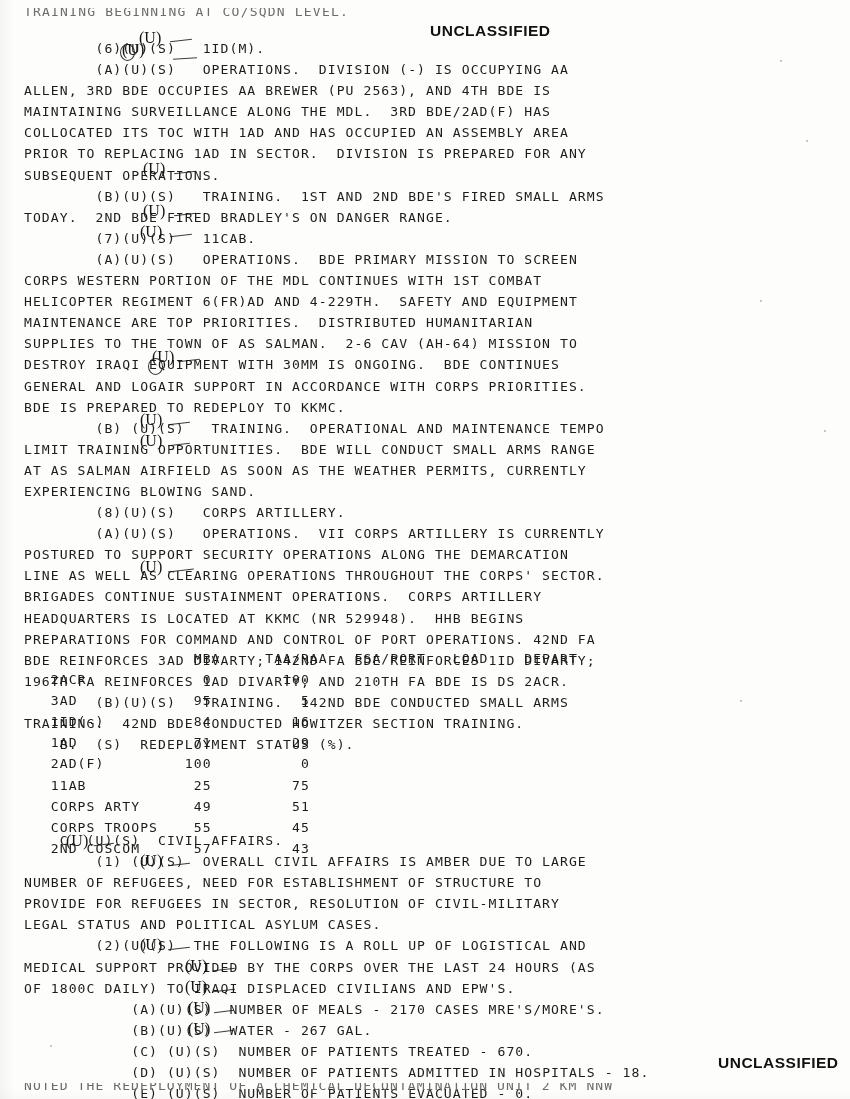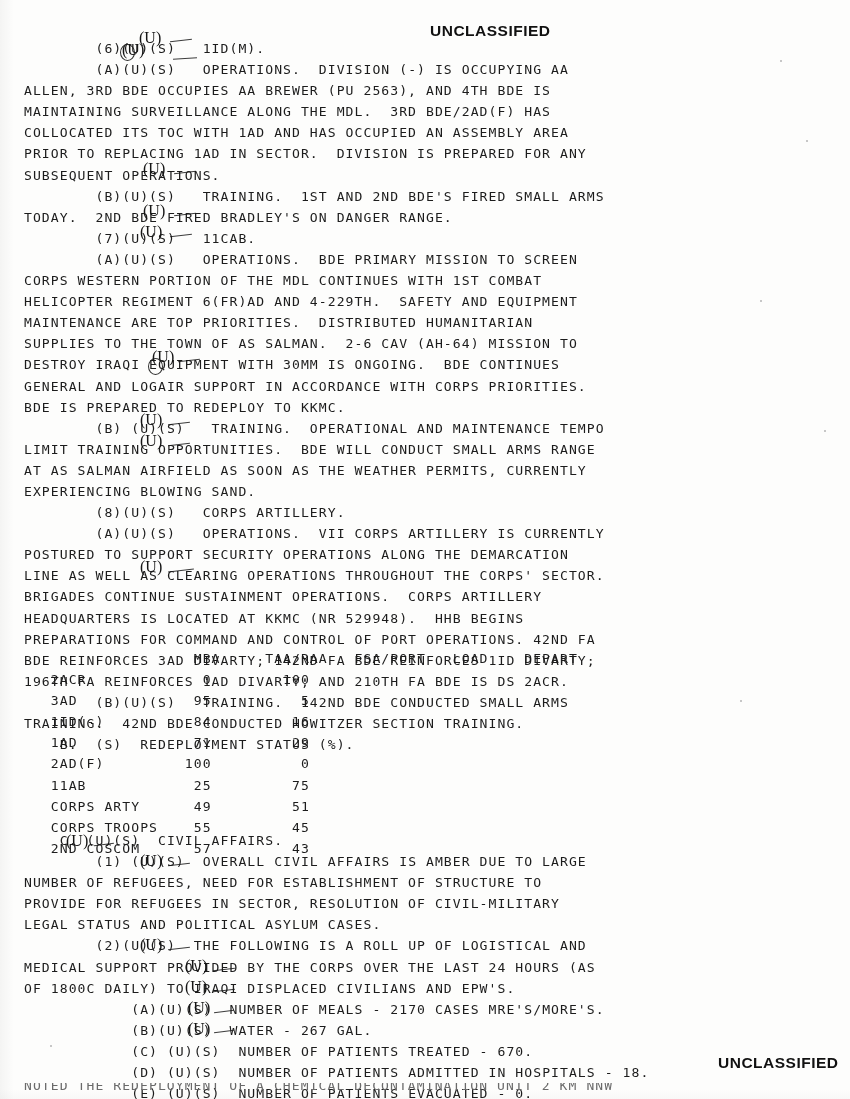--- a/index.html
+++ b/index.html
@@ -130,20 +130,23 @@
     opacity: .9;
   }
 </style>
 </head>
 <body>
 
 <div class="paper"></div>
 
 <div class="doc">
 
+  <div class="cut-top">
+    <span>TRAINING BEGINNING AT CO/SQDN LEVEL.</span>
+  </div>
 
   <div class="cls-top">UNCLASSIFIED</div>
 
   <div class="body-text">        (6)(U)(S)   1ID(M).
         (A)(U)(S)   OPERATIONS.  DIVISION (-) IS OCCUPYING AA
 ALLEN, 3RD BDE OCCUPIES AA BREWER (PU 2563), AND 4TH BDE IS
 MAINTAINING SURVEILLANCE ALONG THE MDL.  3RD BDE/2AD(F) HAS
 COLLOCATED ITS TOC WITH 1AD AND HAS OCCUPIED AN ASSEMBLY AREA
 PRIOR TO REPLACING 1AD IN SECTOR.  DIVISION IS PREPARED FOR ANY
 SUBSEQUENT OPERATIONS.

